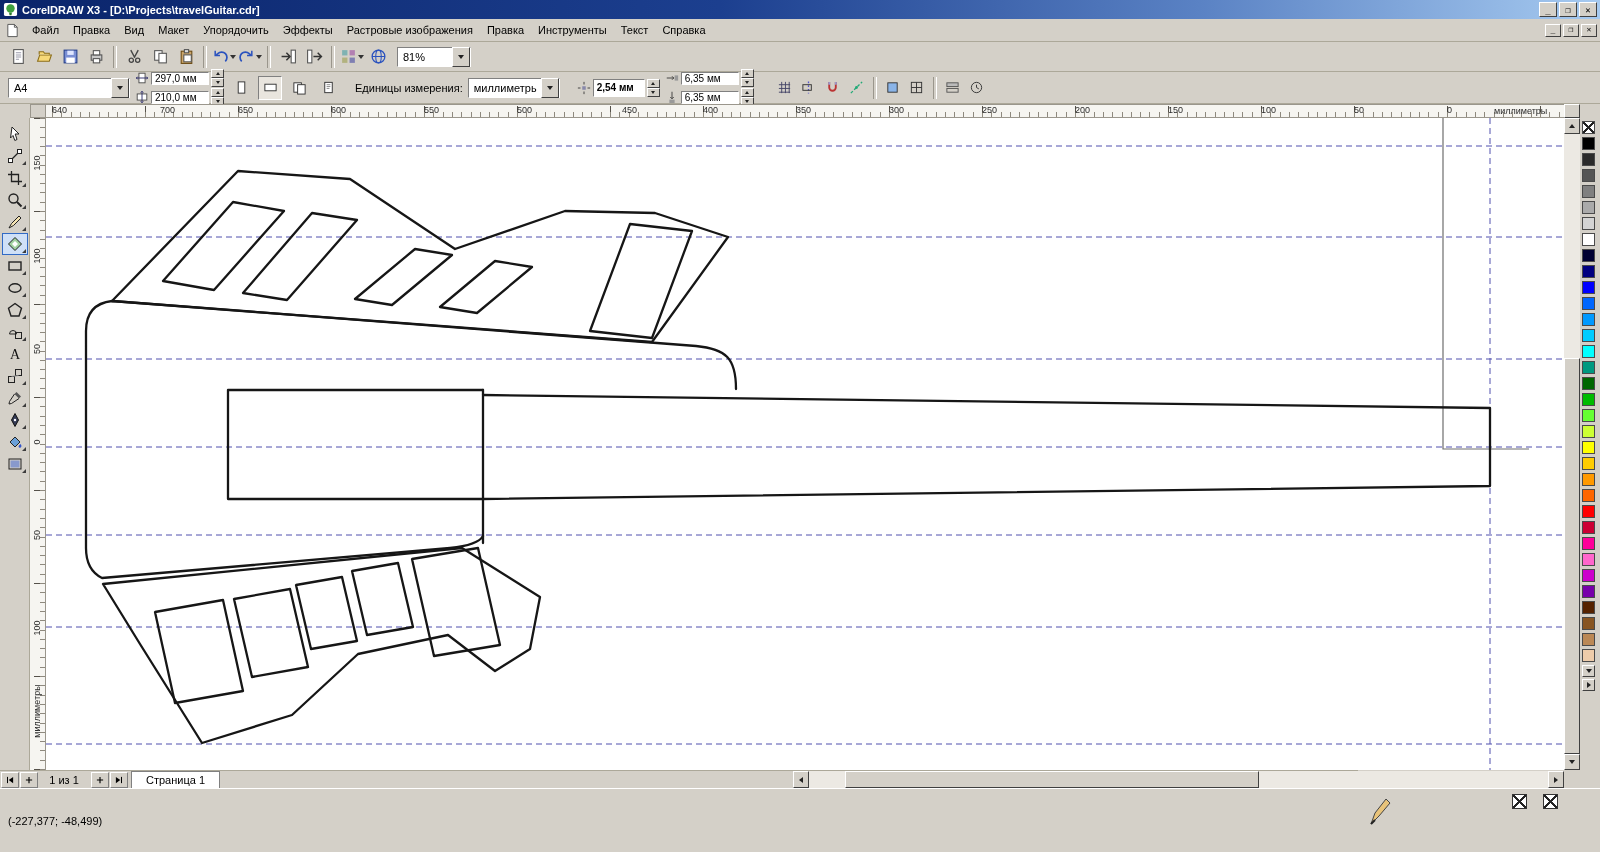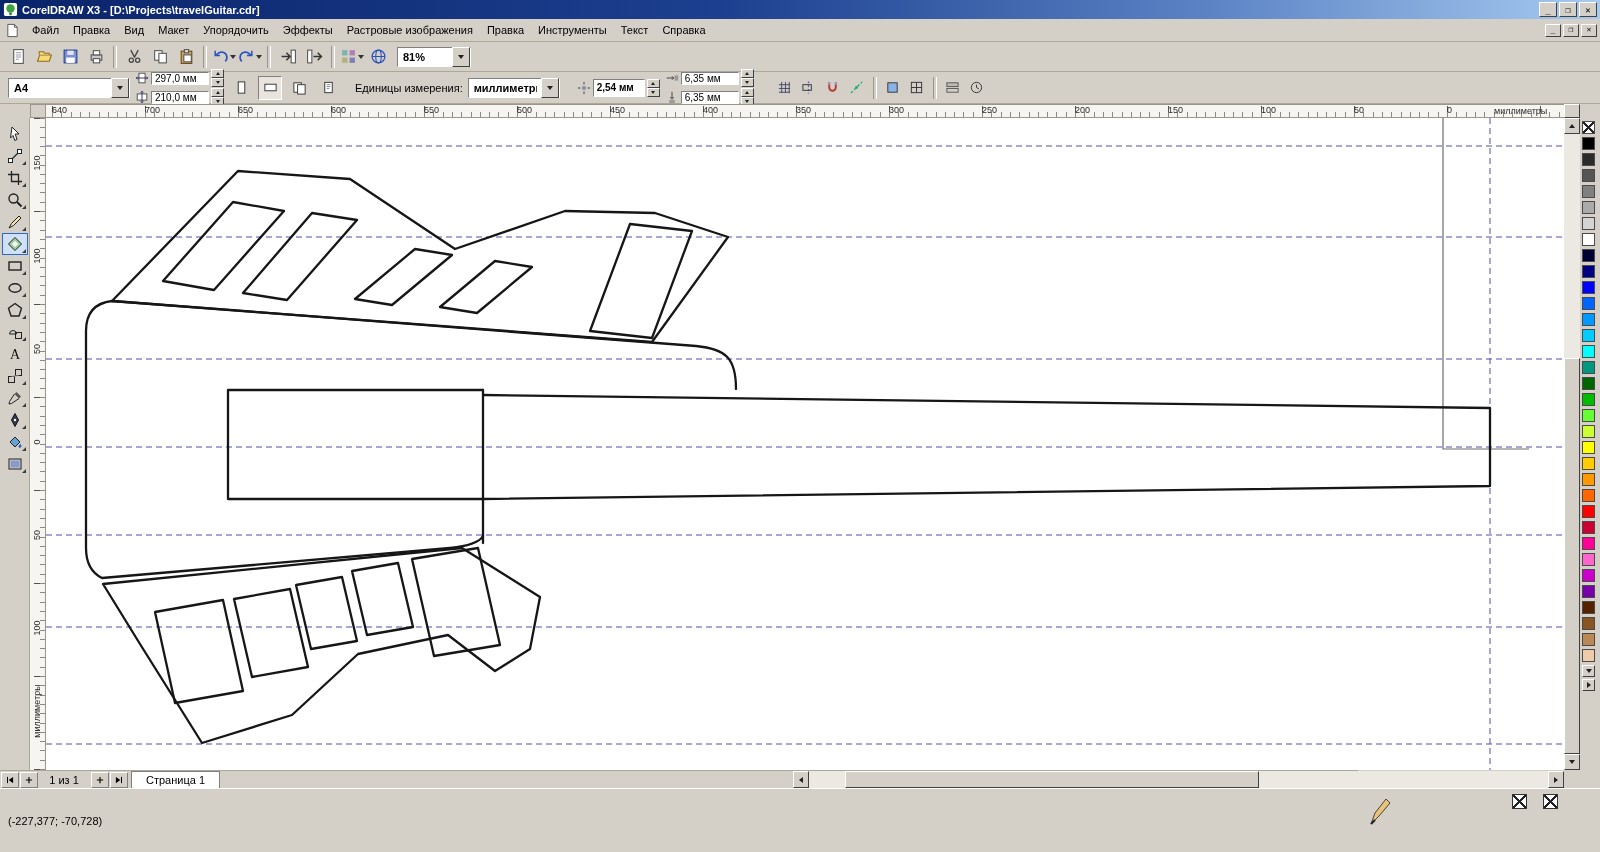--- a/index.html
+++ b/index.html
@@ -14,21 +14,21 @@
   .menubar{position:absolute;left:0;top:19px;width:100%;height:23px;box-sizing:border-box;background:#d4d0c8;display:flex;align-items:center;padding:0 3px;border-bottom:1px solid #aca899;}
   .menu-item{padding:6px 7px;cursor:default;white-space:nowrap;}
   .docicon{width:15px;height:15px;margin:0 5px 0 2px;}
   
   .stdbar{position:absolute;left:0;top:42px;width:100%;height:30px;box-sizing:border-box;background:#d4d0c8;display:flex;align-items:center;padding-left:5px;border-bottom:1px solid #aca899;}
   .tbtn{width:26px;height:24px;background:#d4d0c8;border:1px solid #d4d0c8;display:flex;align-items:center;justify-content:center;padding:0;position:relative;}
   .ic{width:17px;height:17px;display:block;}
   .ddarrow{width:0;height:0;border-left:3px solid transparent;border-right:3px solid transparent;border-top:4px solid #333;margin-left:1px;}
   .tsep{width:2px;height:22px;border-left:1px solid #9a968c;border-right:1px solid #fff;margin:0 4px;}
   .combo{display:flex;align-items:center;background:#fff;border:1px solid;border-color:#808080 #fff #fff #808080;height:20px;box-sizing:border-box;padding-left:5px;position:relative;}
-  .combo .cval{flex:1;white-space:nowrap;overflow:hidden;font-weight:bold;}
+  .combo .cval{flex:1;white-space:nowrap;overflow:hidden;}
   .cmbtn{width:16px;height:18px;background:#d4d0c8;border:1px solid;border-color:#fff #404040 #404040 #fff;display:flex;align-items:center;justify-content:center;margin-left:4px;}
   .cmbtn i{width:0;height:0;border-left:3px solid transparent;border-right:3px solid transparent;border-top:4px solid #222;}
   .zoomcombo{width:74px;margin-left:6px;}
   
   .propbar{position:absolute;left:0;top:72px;width:100%;height:32px;box-sizing:border-box;background:#d4d0c8;display:flex;align-items:center;padding-left:8px;border-bottom:1px solid #aca899;gap:5px;}
   .w120{width:122px;}
   .w92{width:92px;}
   .stack{display:flex;flex-direction:column;gap:1px;}
   .frow{display:flex;align-items:center;gap:2px;}
   .field{background:#fff;border:1px solid;border-color:#808080 #fff #fff #808080;height:13px;line-height:12px;padding:0 3px;font-size:10px;box-sizing:border-box;white-space:nowrap;}
@@ -410,26 +410,26 @@
             <path d="M8 5 V8 L10.5 9.5" stroke="#333" fill="none"></path>
           </svg>
         </button>
       </div>
   </div>
 
   <div class="rcorner"></div>
   <div class="hruler">
     <span class="hunit">миллиметры</span>
   <span class="rnum" style="left: 6px;">640</span>
-      <span class="rnum" style="left: 99px; text-align: right;">700</span>
+      <span class="rnum" style="left: 114px; text-align: right;">700</span>
       <span class="rnum" style="left: 192px;">650</span>
       <span class="rnum" style="left: 285px;">600</span>
       <span class="rnum" style="left: 378px;">550</span>
       <span class="rnum" style="left: 471px;">500</span>
-      <span class="rnum" style="left: 564px;">450</span>
+      <span class="rnum" style="left: 576px;">450</span>
       <span class="rnum" style="left: 657px;">400</span>
       <span class="rnum" style="left: 750px;">350</span>
       <span class="rnum" style="left: 843px;">300</span>
       <span class="rnum" style="left: 936px;">250</span>
       <span class="rnum" style="left: 1029px;">200</span>
       <span class="rnum" style="left: 1122px;">150</span>
       <span class="rnum" style="left: 1215px;">100</span>
       <span class="rnum" style="left: 1308px;">50</span>
       <span class="rnum" style="left: 1401px;">0</span>
     </div>
@@ -674,21 +674,21 @@
         <i class="i-lf"></i>
       </button>
     <div class="hthumb"></div>
     <button class="sbtn" style="right:0;top:0;height:17px">
         <i class="i-rt"></i>
       </button>
   </div>
   <div class="corner"></div>
 
   <div class="statusbar">
-    <span class="status-coords">(-227,377; -70,728)</span>
+    <span class="status-coords">(-227,377; -48,499)</span>
     <svg class="status-pen" viewBox="0 0 26 34">
         <path d="M5 30 L9 19 L20 5 L24 9 L13 22 Z" fill="#e8c37a" stroke="#444"></path>
         <path d="M5 30 L9 26" stroke="#222" stroke-width="2"></path>
       </svg>
     <div class="swatches">
       <div class="sw xmark"></div>
       <div class="sw xmark"></div>
     </div>
   </div>
 

